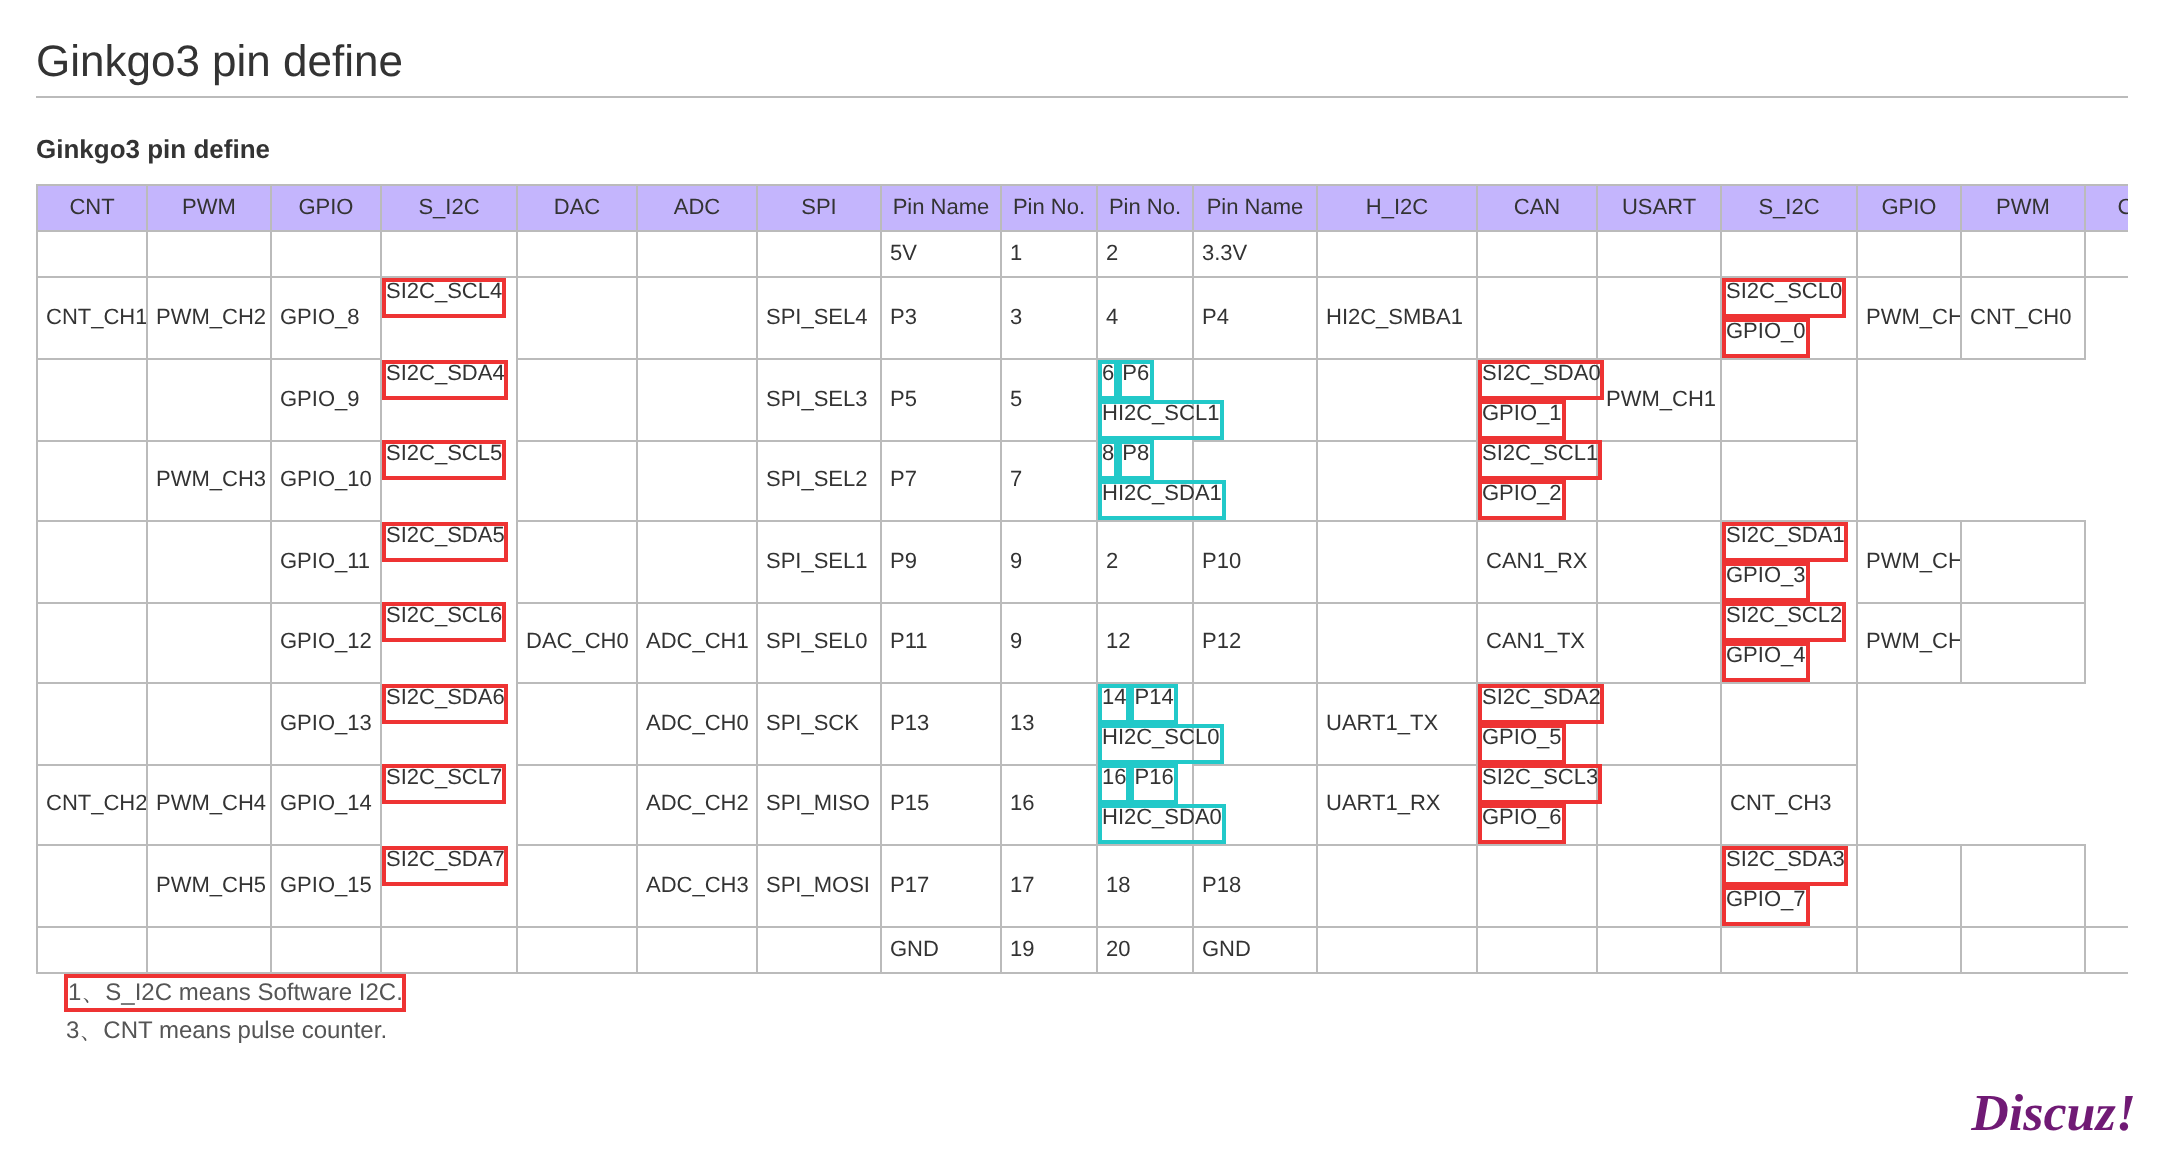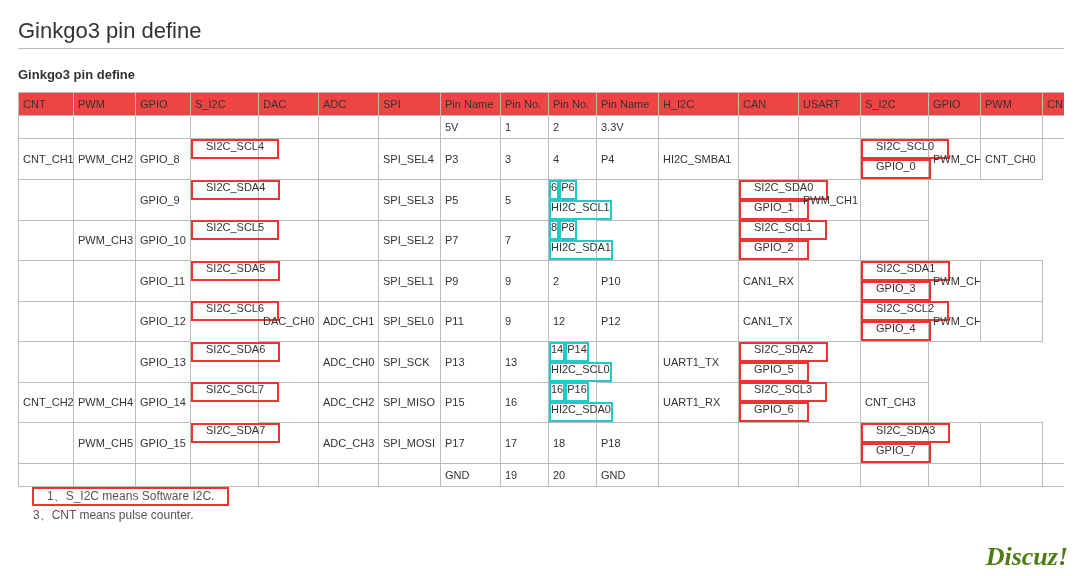--- a/index.html
+++ b/index.html
@@ -32,43 +32,44 @@
   th, td {
     border: 1px solid #bbb;
     padding: 2px 4px;
     text-align: left;
     height: 18px;
     white-space: nowrap;
     overflow: hidden;
   }
   th {
     font-weight: normal;
-    background: #ef4444;
+    background: #c4b5fd;
+    text-align: center;
   }
   .notes-heading {
     font-weight: bold;
     margin-top: 22px;
   }
   .note-line {
     margin: 1px 15px;
     display: inline-block;
   }
-  .box-red { outline: 2px solid #e33; outline-offset: -1px; display:inline-block; padding:0 14px;}
+  .box-red { outline: 2px solid #e33; outline-offset: -1px; display:inline-block; padding:0 1px;}
   .box-cyan { outline: 2px solid #22c9c9; outline-offset: -1px; display:inline-block; padding:0 1px;}
   td.box-red { outline: 2px solid #e33; outline-offset: -2px;}
   td.box-cyan { outline: 2px solid #22c9c9; outline-offset: -2px;}
   .notes span.box-red, .notes span.box-cyan { line-height:1.4;}
   .watermark {
     position: fixed;
     right: 14px;
     bottom: 4px;
     font-size: 26px;
     font-style: italic;
     font-weight: bold;
-    color: #4d7c0f;
+    color: #701a75;
     font-family: Georgia, serif;
     user-select: none;
     letter-spacing: 0px;
   }
   .notes {
     font-size:12px; color:#555;
   }
 </style>
 </head>
 <body>

